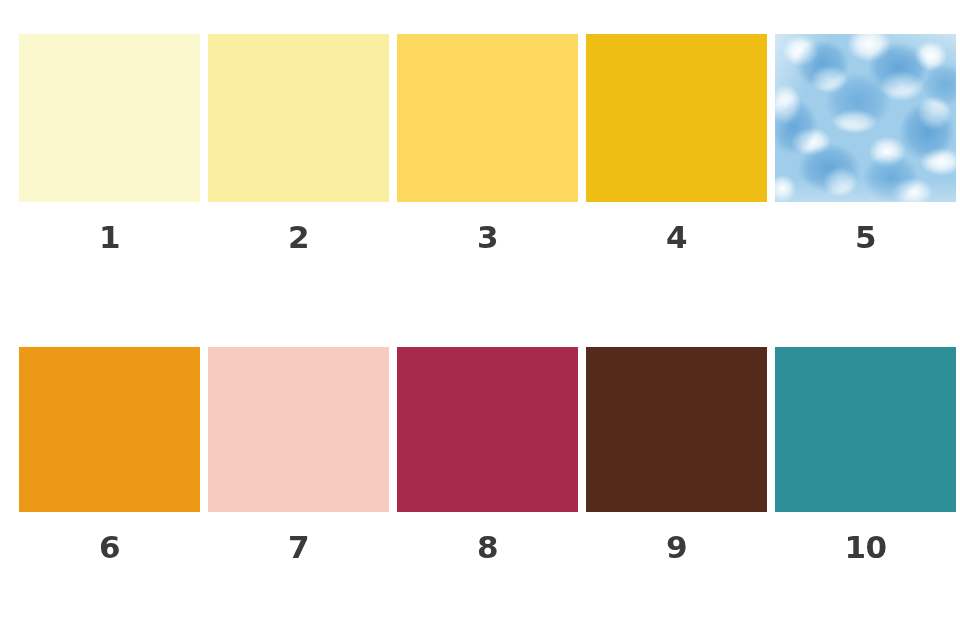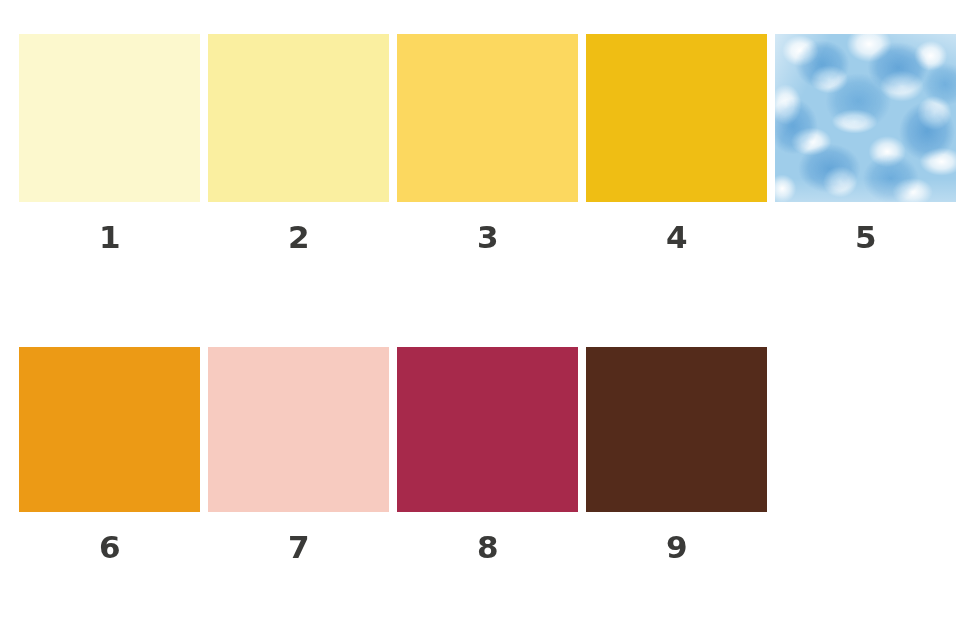--- a/index.html
+++ b/index.html
@@ -148,14 +148,18 @@
         <div class="swatch-label" style="color: rgb(58, 58, 56);">7</div>
       </div>
       <div class="swatch-cell bottom">
         <div class="swatch" style="background: rgb(167, 41, 75);"></div>
         <div class="swatch-label" style="color: rgb(58, 58, 56);">8</div>
       </div>
       <div class="swatch-cell bottom">
         <div class="swatch" style="background: rgb(84, 43, 27);"></div>
         <div class="swatch-label" style="color: rgb(58, 58, 56);">9</div>
       </div>
+      <div class="swatch-cell bottom">
+        <div class="swatch" style="background: rgb(45, 144, 152);"></div>
+        <div class="swatch-label" style="color: rgb(58, 58, 56);">10</div>
+      </div>
     </div>
 </div>
 
 </body></html>

